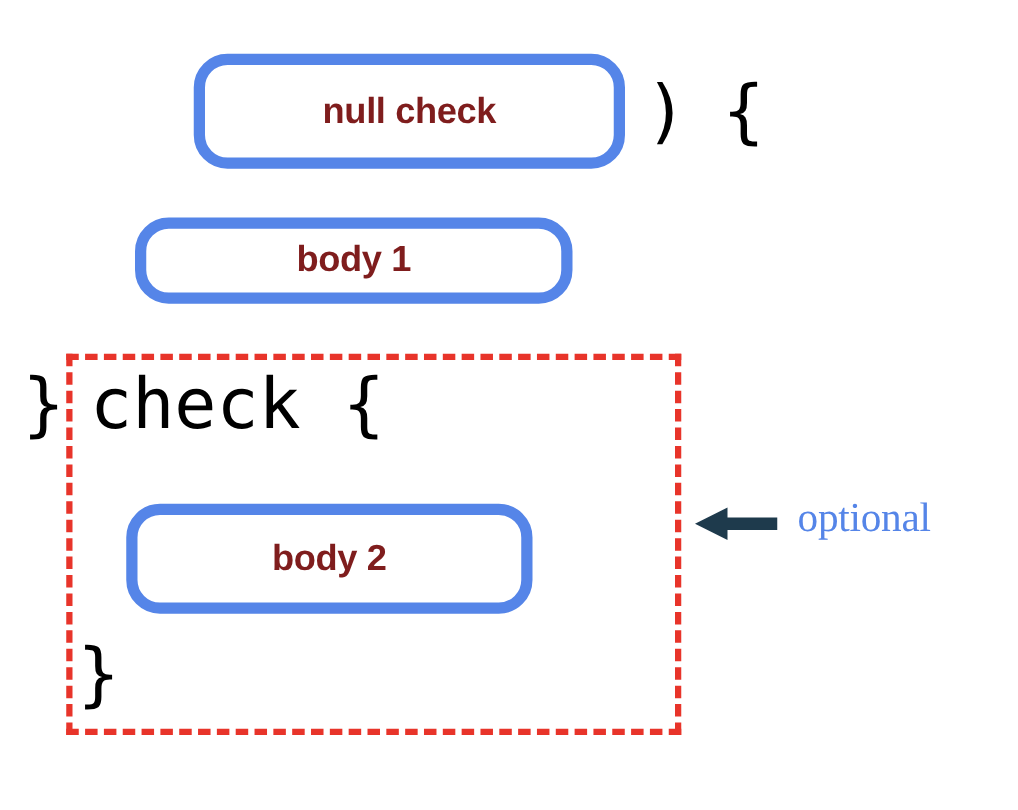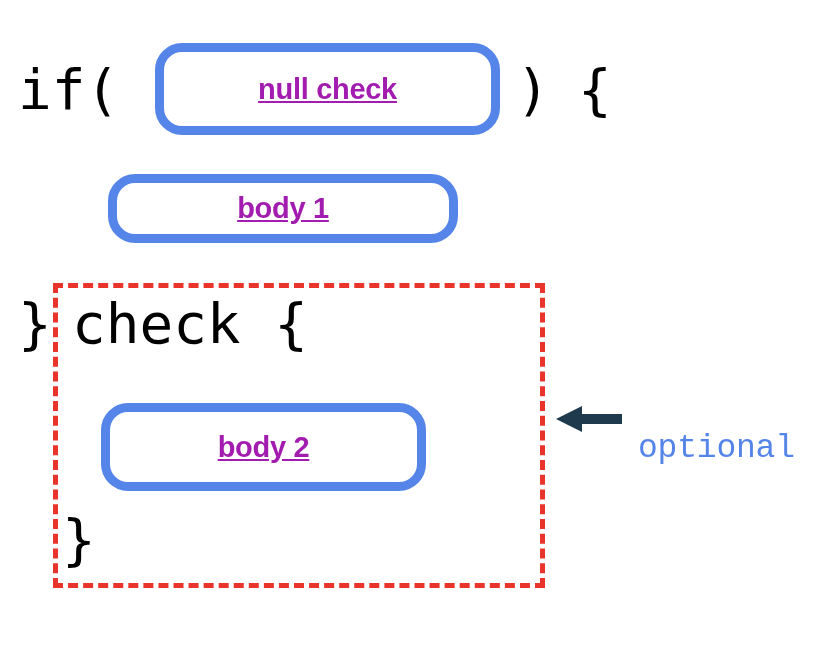--- a/index.html
+++ b/index.html
@@ -39,46 +39,44 @@
     background: #ffffff;
     border: 9px solid #5585e8;
     border-radius: 27px;
     display: flex;
     align-items: center;
     justify-content: center;
   }
   .blue-box-label {
     font-family: "Liberation Sans", sans-serif;
     font-weight: 700;
-    color: #a21caf;
+    color: #7f1d1d;
     letter-spacing: -0.3px;
-    text-decoration: underline;
   }
 
   
   .dashed-region {
     position: absolute;
     box-sizing: border-box;
     border: 5px dashed #e8342a;
     background: transparent;
   }
 
   
   .annotation-arrow {
     position: absolute;
     line-height: 0;
   }
   .annotation-label {
     position: absolute;
-    font-family: Liberation Mono, monospace;
+    font-family: Liberation Serif, serif;
     font-weight: 400;
     color: #5585e8;
     white-space: nowrap;
     letter-spacing: -0.2px;
-    margin-top: 33px;
   }
 
   
   #if-keyword        { left: 18px;  top: 62px;  font-size: 56px; }
   #close-paren       { left: 516px; top: 62px;  font-size: 56px; }
   #open-brace-if     { left: 578px; top: 62px;  font-size: 56px; }
 
   #box-null-check    { left: 155px; top: 43px;  width: 345px; height: 92px; }
   #box-null-check .blue-box-label { font-size: 29px; }
 
@@ -96,21 +94,20 @@
   #close-brace-else  { left: 62px;  top: 512px; font-size: 56px; }
 
   #arrow-optional    { left: 556px; top: 404px; }
   #label-optional    { left: 638px; top: 397px; font-size: 33px; }
 </style>
 </head>
 <body>
 
 <div id="canvas">
 
-  <div class="code" id="if-keyword">if(</div>
 
   <div class="blue-box" id="box-null-check">
     <span class="blue-box-label">null check</span>
   </div>
 
   <div class="code" id="close-paren">)</div>
 
   <div class="code" id="open-brace-if">{</div>
 
   <div class="blue-box" id="box-body-1">

